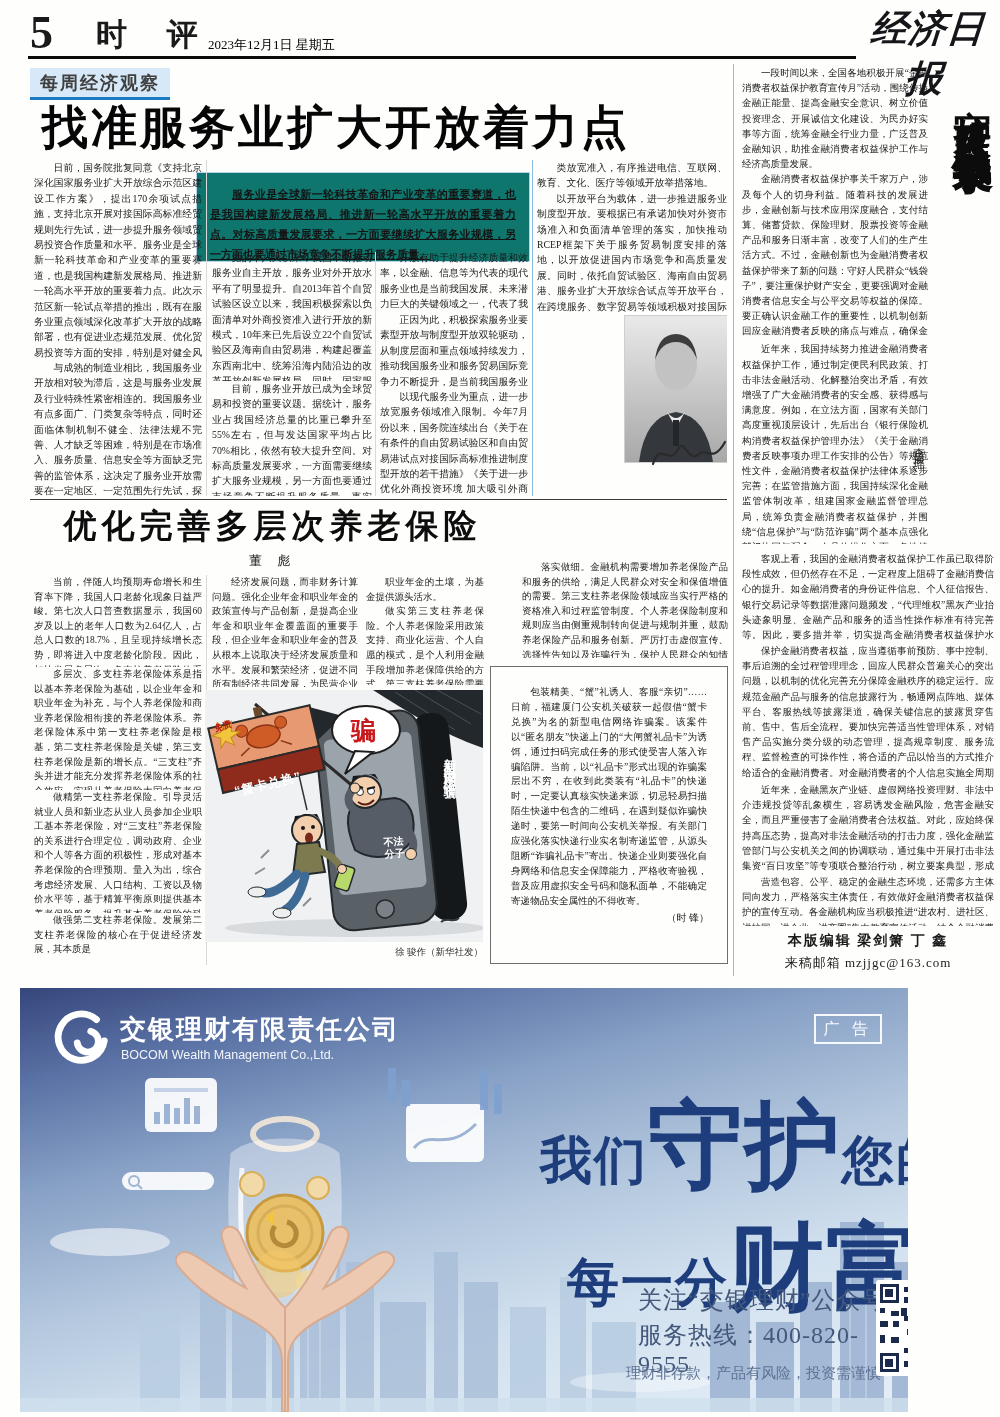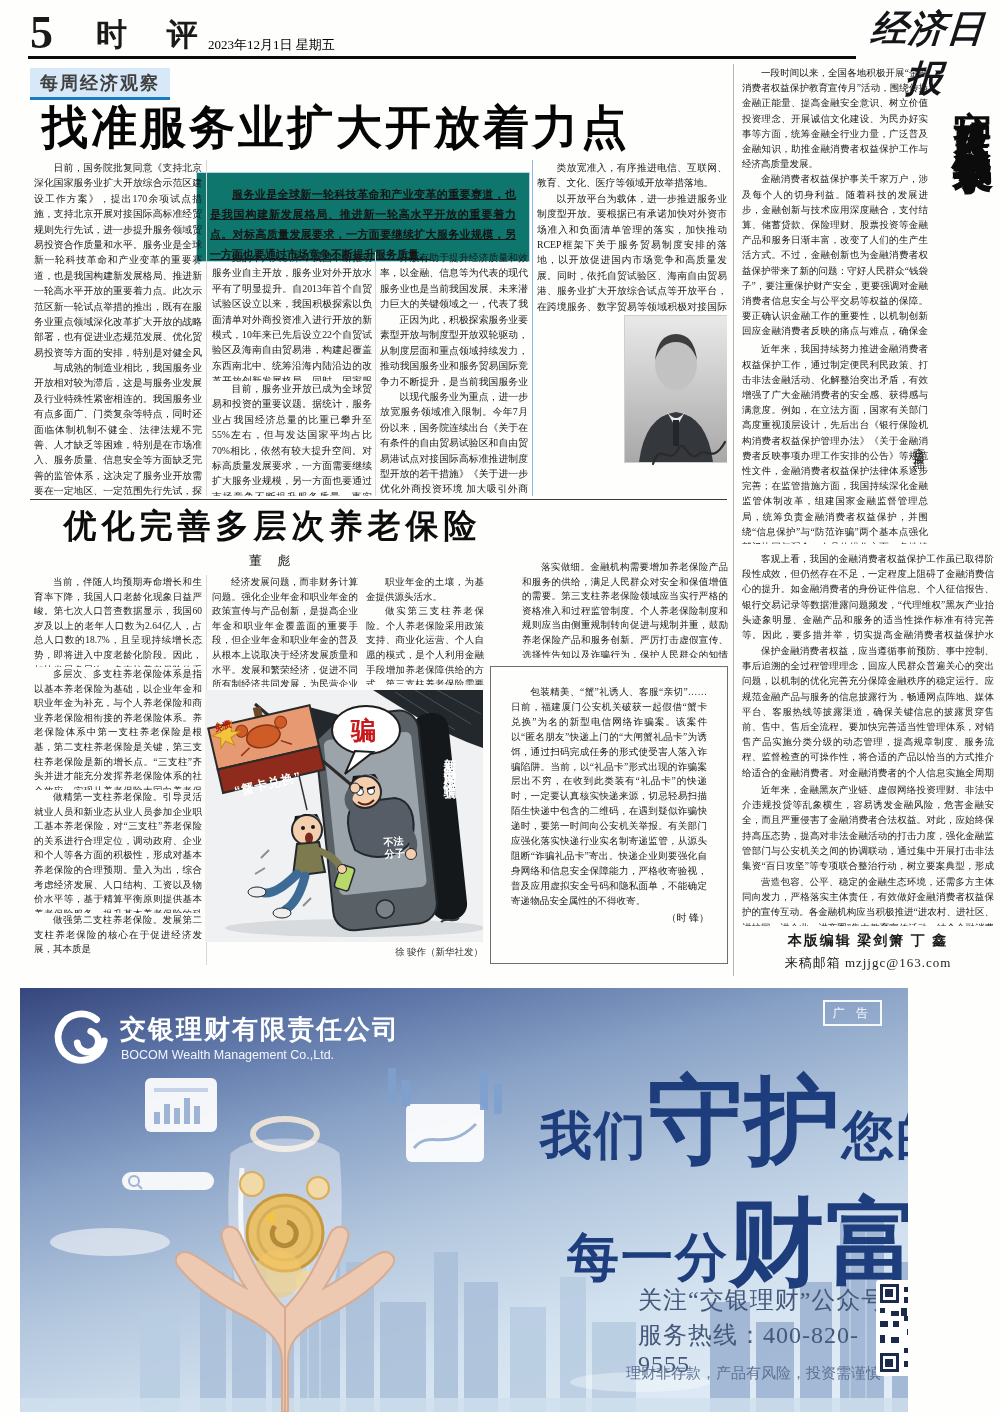--- a/index.html
+++ b/index.html
@@ -67,23 +67,23 @@
   .cvillain{left:176px;top:146px;width:26px;color:#fff;font-size:10px;font-weight:700;line-height:12px;
             transform:rotate(-4deg);text-align:center;}
   .cphone{left:236px;top:58px;height:160px;writing-mode:vertical-rl;color:#fff;font-size:12.5px;
           font-weight:700;letter-spacing:4px;}
   
   .ad{left:20px;top:988px;width:888px;height:424px;overflow:hidden;
       background:linear-gradient(166deg,#36467c 0%,#5a72a5 15%,#87a0c5 32%,#b2c6dd 52%,#d2e1ef 72%,#e4eef7 100%);}
   .ad-company{left:100px;top:24px;font-size:26px;font-weight:700;color:#fff;letter-spacing:2px;
               font-family:"Liberation Sans","DejaVu Sans",sans-serif;}
   .ad-company-en{left:101px;top:60px;font-size:12.5px;color:#f2f6fb;font-family:"Liberation Sans","DejaVu Sans",sans-serif;}
-  .ad-tag{right:26px;top:12px;border:2px solid #f5f8fc;color:#f5f8fc;font-size:12px;letter-spacing:4px;
+  .ad-tag{right:26px;top:26px;border:2px solid #f5f8fc;color:#f5f8fc;font-size:16px;letter-spacing:4px;
           padding:3px 8px 2px;font-family:"Liberation Sans","DejaVu Sans",sans-serif;}
-  .slogan{left:495px;top:70px;width:460px;text-align:center;color:#1d3d7c;}
+  .slogan{left:495px;top:95px;width:460px;text-align:center;color:#1d3d7c;}
   .slogan .row{display:flex;align-items:baseline;justify-content:center;}
   .slogan .small{font-size:52px;font-weight:700;letter-spacing:2px;}
   .slogan .big{font-size:95px;font-weight:900;letter-spacing:2px;}
   .ad-follow{left:618px;top:296px;font-size:24px;color:#43587b;letter-spacing:1px;}
   .ad-hotline{left:618px;top:331px;font-size:24px;color:#43587b;letter-spacing:1px;}
   .ad-disc{left:606px;top:376px;font-size:15px;color:#5d7294;}
   .qr{left:856px;top:292px;width:96px;height:96px;background:#fff;border-radius:3px;padding:4px;box-sizing:border-box;}
 </style>
 </head>
 <body>

